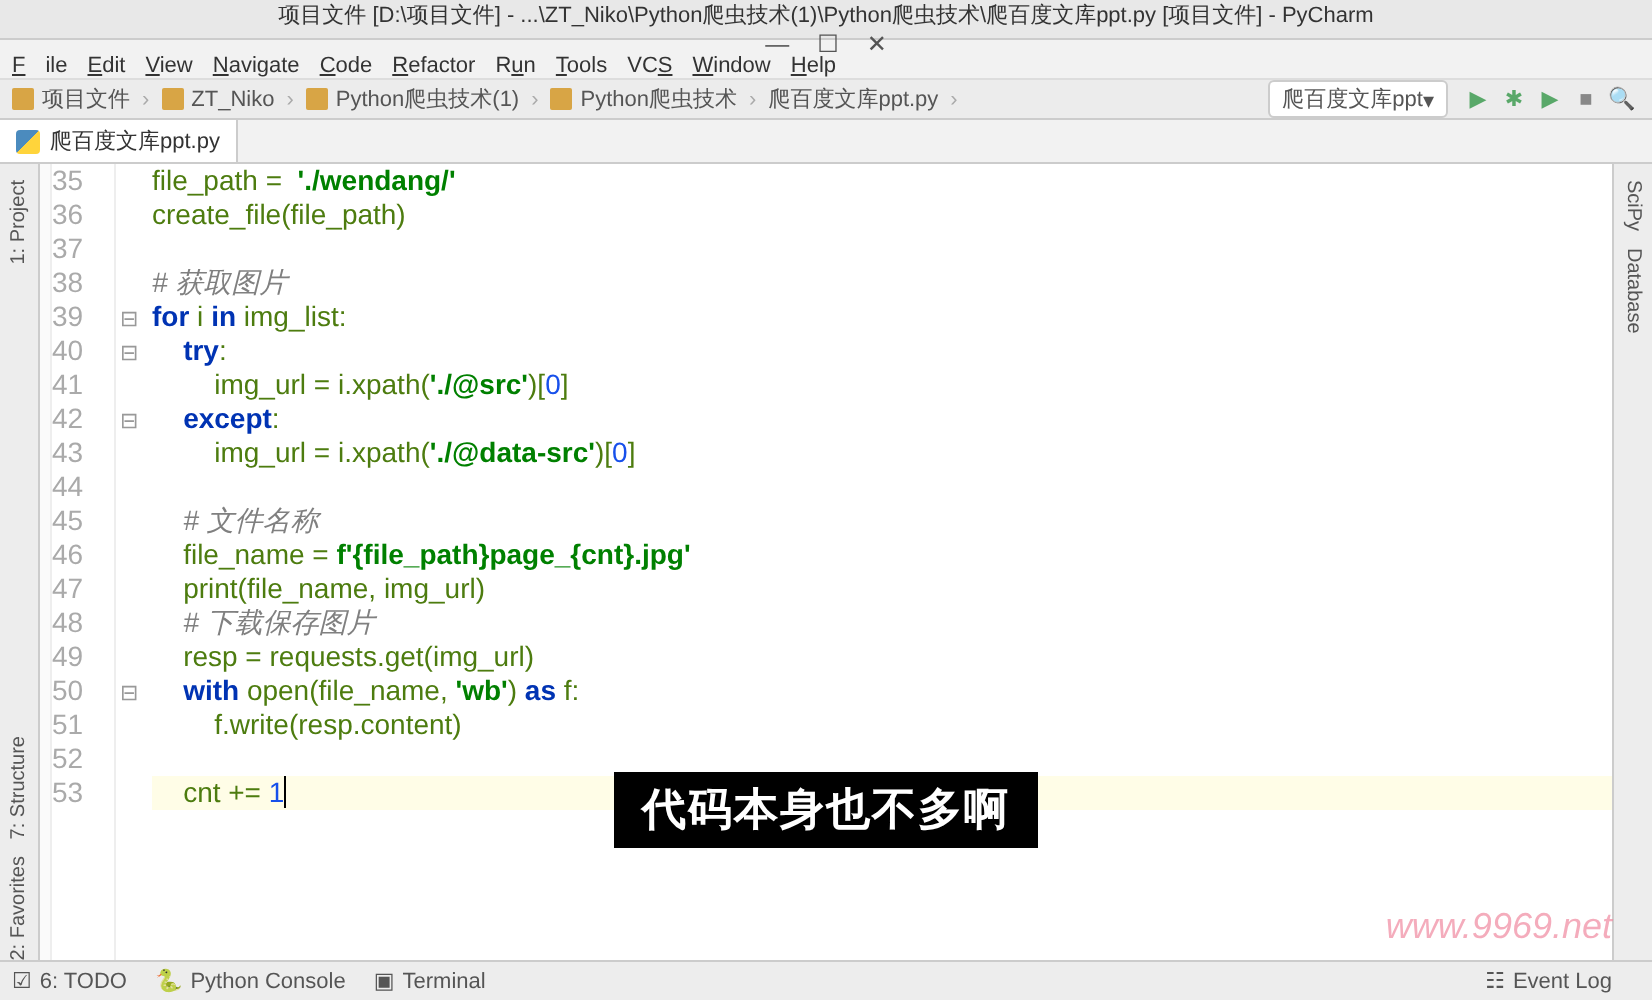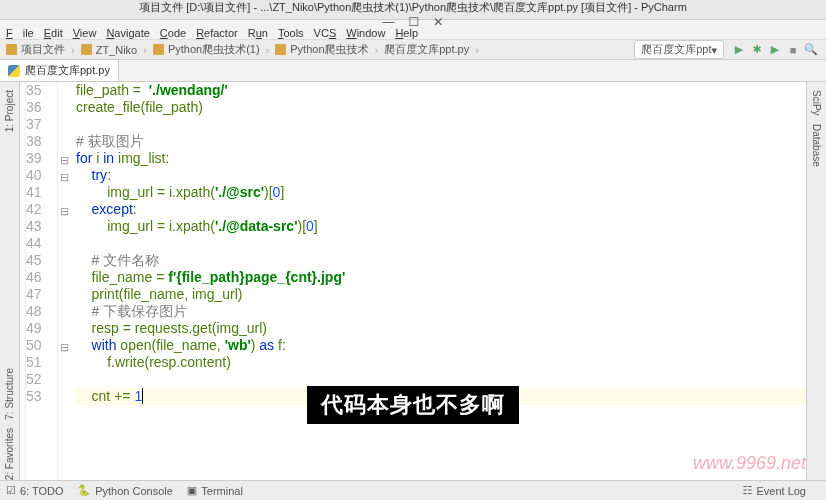--- a/index.html
+++ b/index.html
@@ -38,22 +38,22 @@
 .right-tool-strip .vtext { writing-mode: vertical-rl; margin-top: 8px; cursor: pointer; }
 
 .editor { flex: 1; background: #fff; display: flex; font-family: "JetBrains Mono", Consolas, monospace; font-size: 14px; line-height: 17px; overflow: hidden; position: relative; }
 .mini-gutter { width: 6px; background: #fafafa; border-right: 1px solid #eee; }
 .gutter { width: 32px; background: #fff; text-align: right; color: #aaa; padding-right: 22px; user-select: none; border-right: 1px solid #eee; }
 .fold-gutter { width: 14px; background: #fff; position: relative; }
 .fold-mark { position: absolute; left: 2px; font-size: 11px; color: #999; }
 .code { flex: 1; white-space: pre; color: #222; padding-left: 4px; position: relative; }
 .line { height: 17px; }
 .hl-line { background: #fffde7; }
-.c-kw { color: #0033b3; font-weight: normal; }
-.c-cmt { color: #808080; }
+.c-kw { color: #0033b3; font-weight: bold; }
+.c-cmt { color: #808080; font-style: italic; }
 .c-str { color: #008000; font-weight: bold; }
 .c-fstr-expr { color: #008000; font-weight: bold; }
 .c-num { color: #1750eb; }
 .c-op { color: #4d7c0f; }
 .caret { border-right: 1px solid #000; }
 
 .overlay-caption { position: absolute; left: 50%; top: 386px; transform: translateX(-50%); background: #000; color: #fff; font-size: 22px; padding: 4px 14px; font-weight: 700; letter-spacing: 1px; z-index: 50; text-align: center; }
 
 .watermark { position: absolute; right: 20px; bottom: 26px; color: #f08aa0; font-family: Arial; font-size: 18px; font-style: italic; opacity: .7; z-index: 40; }
 

